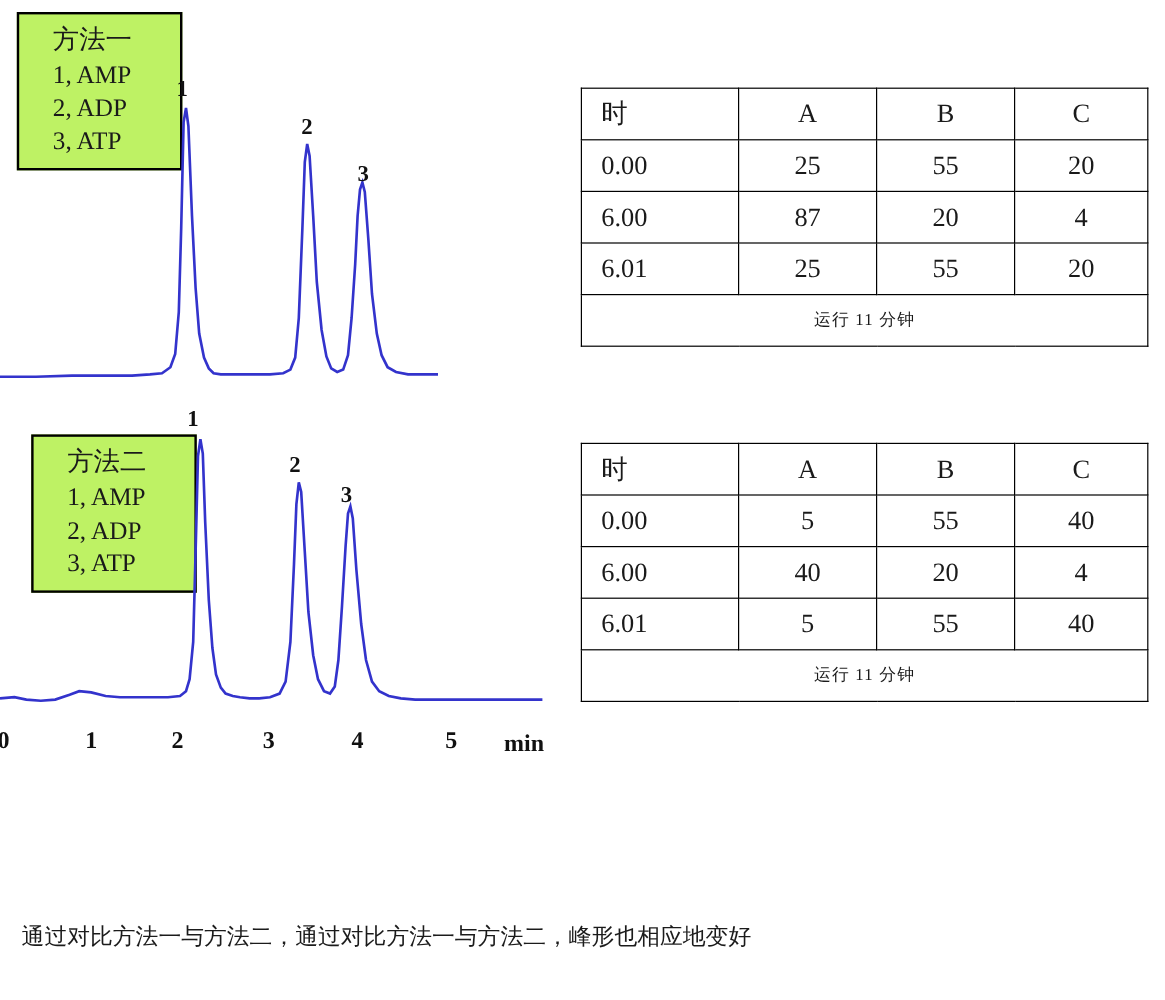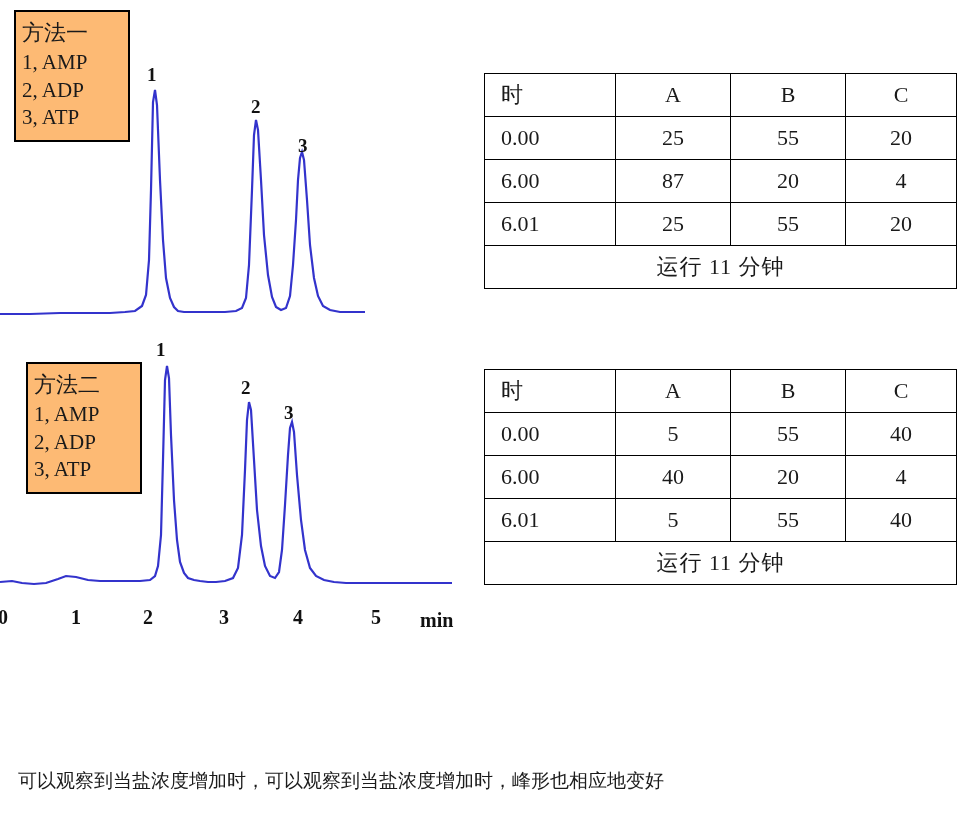--- a/index.html
+++ b/index.html
@@ -12,22 +12,22 @@
     height: 833px;
     position: relative;
     font-family: "Liberation Serif", serif;
     color: #1a1a1a;
     overflow: hidden;
   }
   
   .legend-box {
     position: absolute;
     border: 2px solid #000;
-    background: #fdba74;
-    padding: 6px 14px 8px 6px;
+    background: #bef264;
+    padding: 6px 14px 8px 28px;
     line-height: 1.32;
     font-size: 21px;
     font-family: "Liberation Serif", serif;
   }
   .legend-title {
     font-size: 22px;
     margin-bottom: 2px;
     white-space: nowrap;
   }
   .legend-line {
@@ -77,21 +77,21 @@
   table.grad td.first {
     text-align: left;
     padding-left: 16px;
     width: 114px;
   }
   table.grad td.colA { width: 114px; }
   table.grad td.colB { width: 114px; }
   table.grad td.colC { width: 110px; }
   table.grad td.runrow {
     text-align: center;
-    font-size: 22px;
+    font-size: 14px;
     letter-spacing: 1px;
   }
   
   .caption {
     position: absolute;
     left: 18px;
     top: 768px;
     font-size: 19px;
     font-family: "Liberation Serif", serif;
     color: #1b1b1b;
@@ -200,13 +200,13 @@
       <td class="colA">5</td>
       <td class="colB">55</td>
       <td class="colC">40</td>
     </tr>
     <tr>
       <td class="runrow" colspan="4">运行 11 分钟</td>
     </tr>
   </tbody>
 </table>
 
-<div class="caption">可以观察到当盐浓度增加时，可以观察到当盐浓度增加时，峰形也相应地变好</div>
+<div class="caption">通过对比方法一与方法二，通过对比方法一与方法二，峰形也相应地变好</div>
 
 </body></html>

